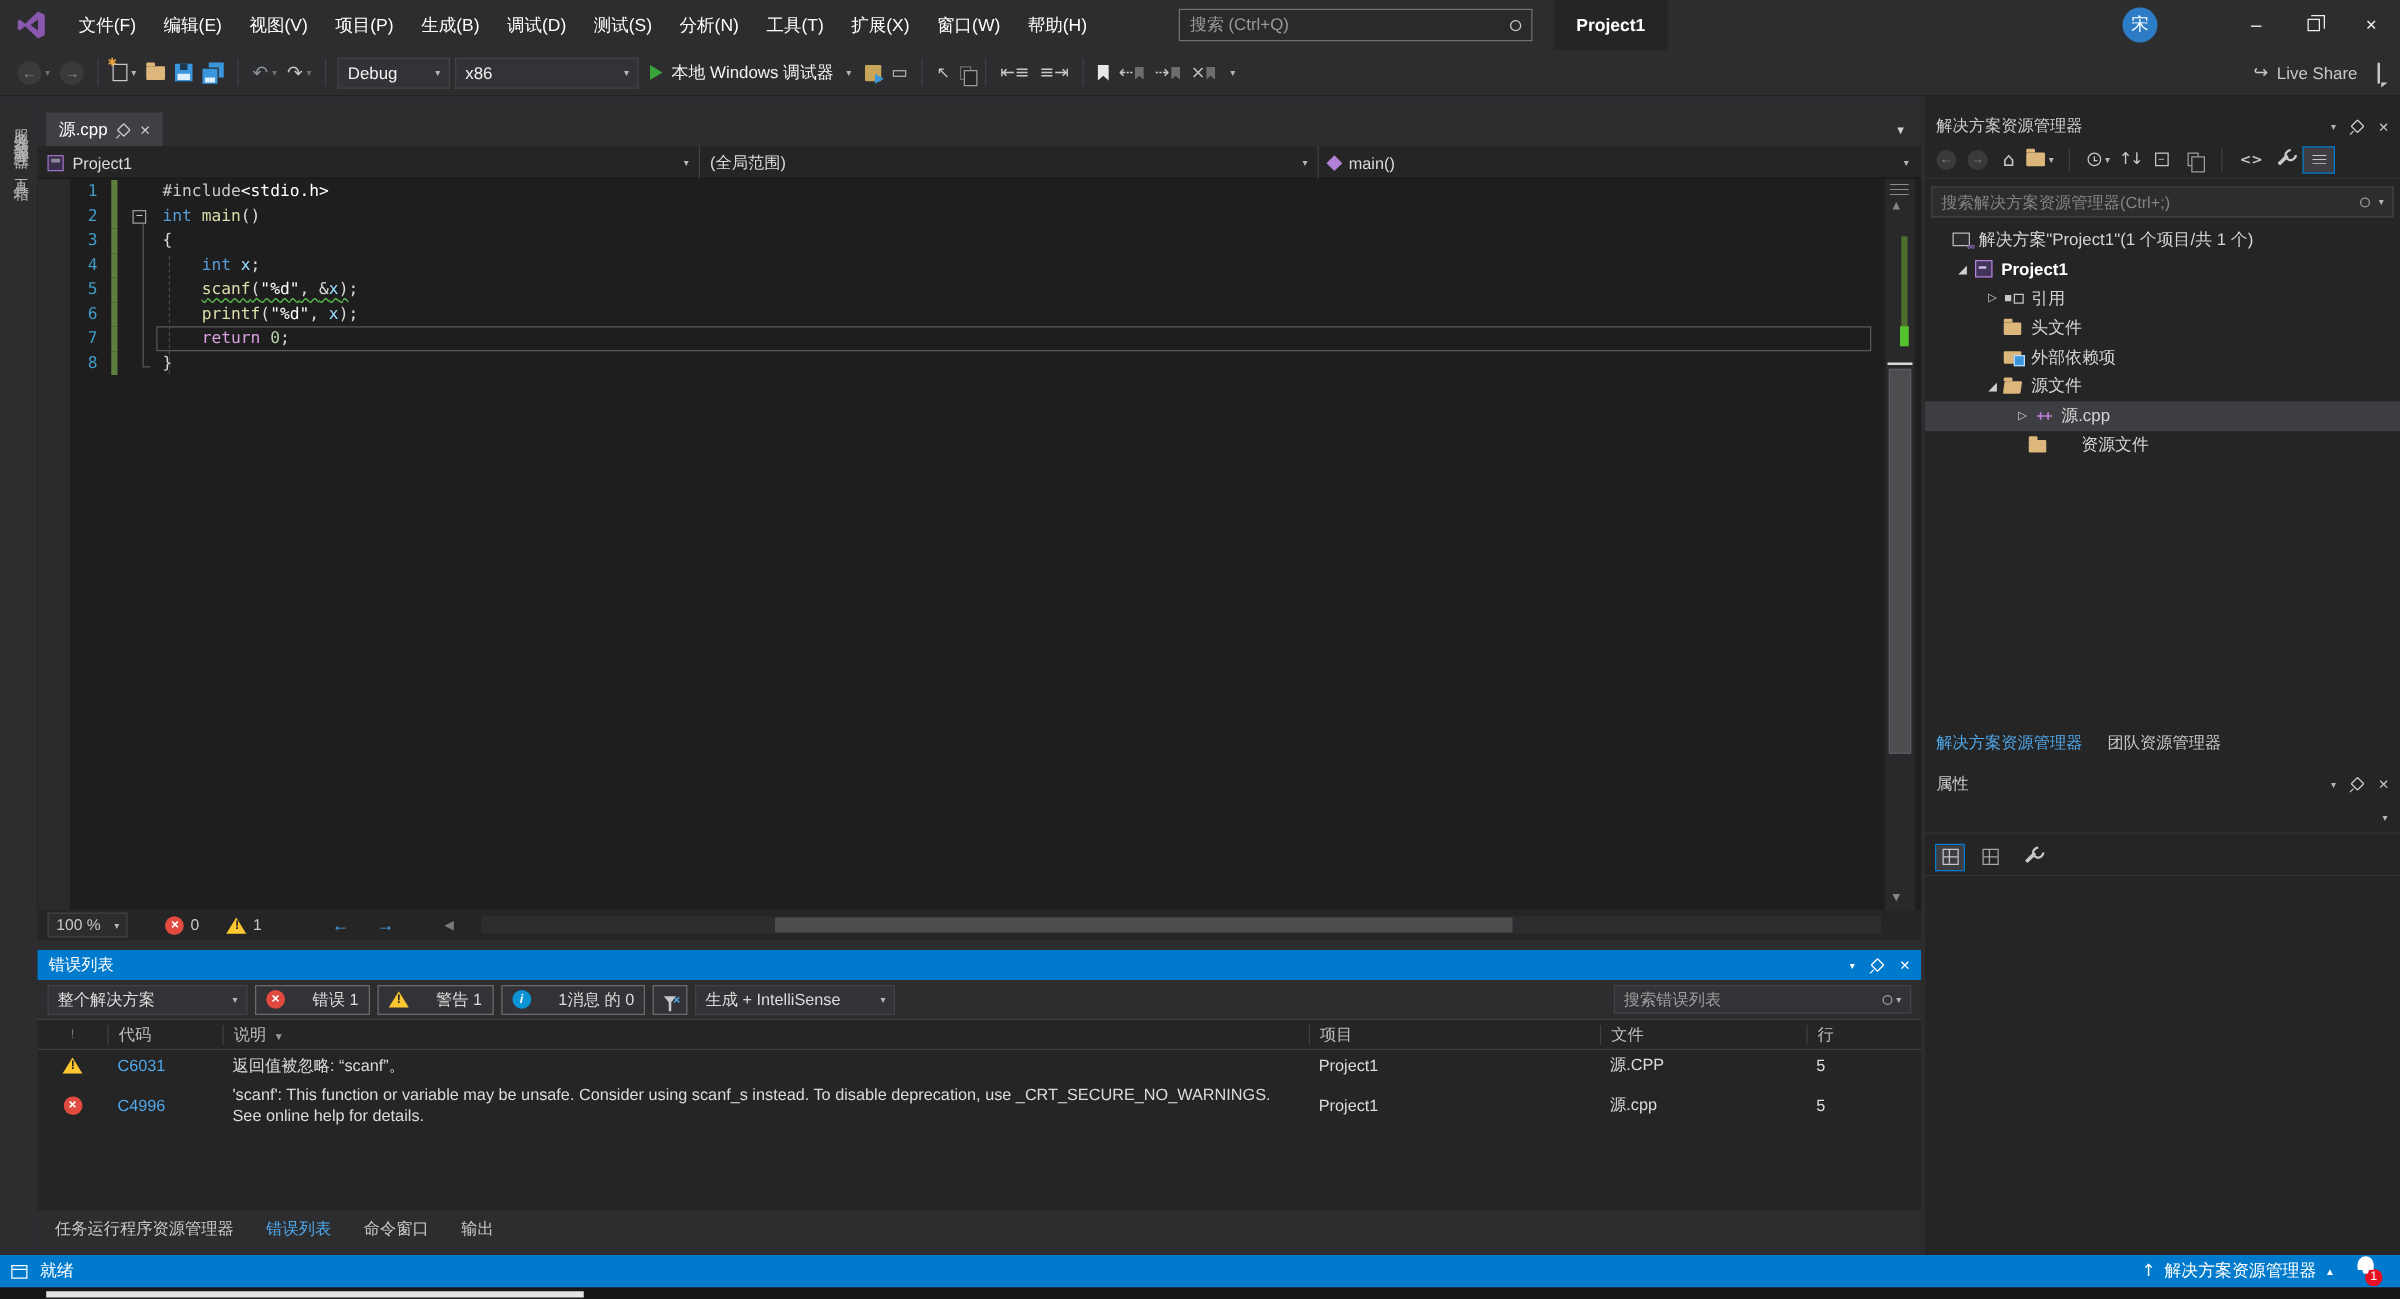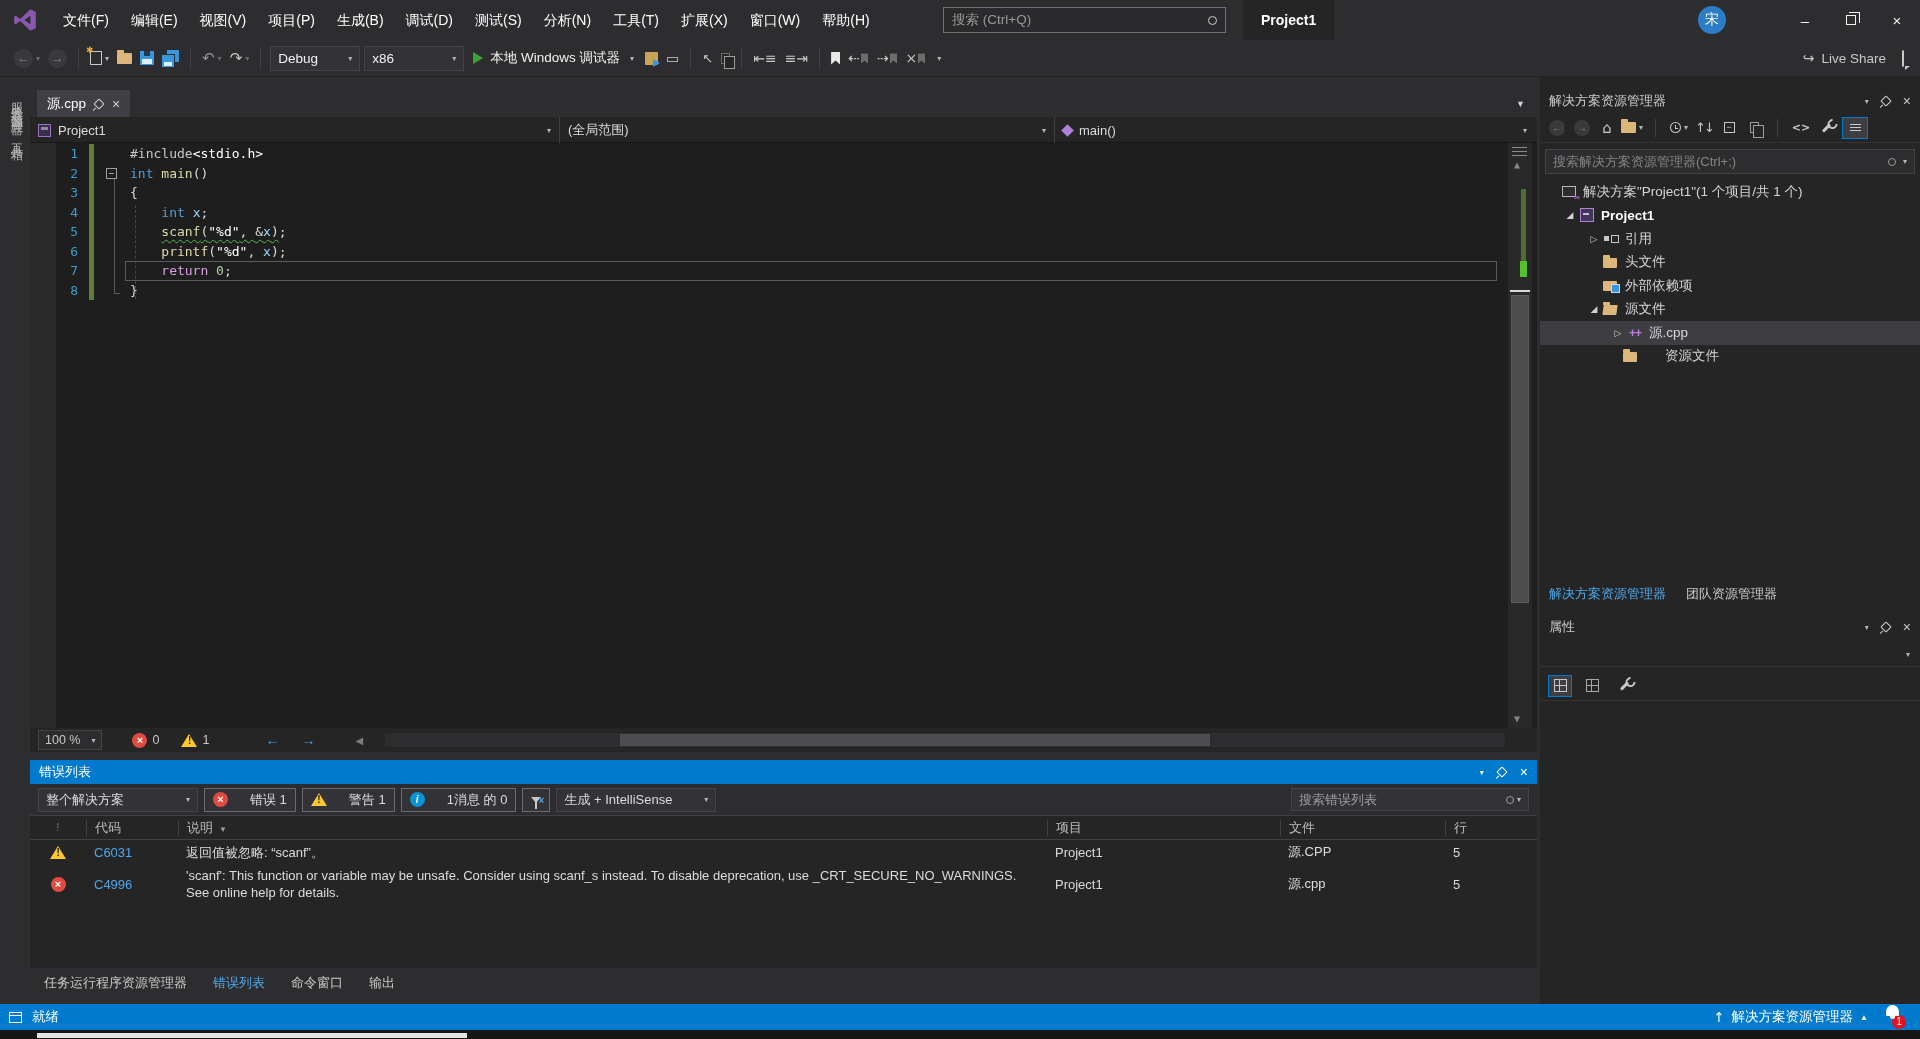--- a/index.html
+++ b/index.html
@@ -277,21 +277,21 @@
       </span>
     <span class="tbtn">
         <span class="glyph dim" style="font-size:15px">↷</span>
         <span class="dd dim">▾</span>
       </span>
     <span class="tsep"></span>
     <span class="combo" style="width:90px">
         <span>Debug</span>
         <span class="dd">▾</span>
       </span>
-    <span class="combo" style="width:100px">
+    <span class="combo" style="width:147px">
         <span>x86</span>
         <span class="dd">▾</span>
       </span>
     <span class="run-btn">
         <span class="i-play"></span>
         <span>本地 Windows 调试器</span>
         <span class="dd">▾</span>
       </span>
     <span class="tbtn">
         <span class="i-attach"></span>

